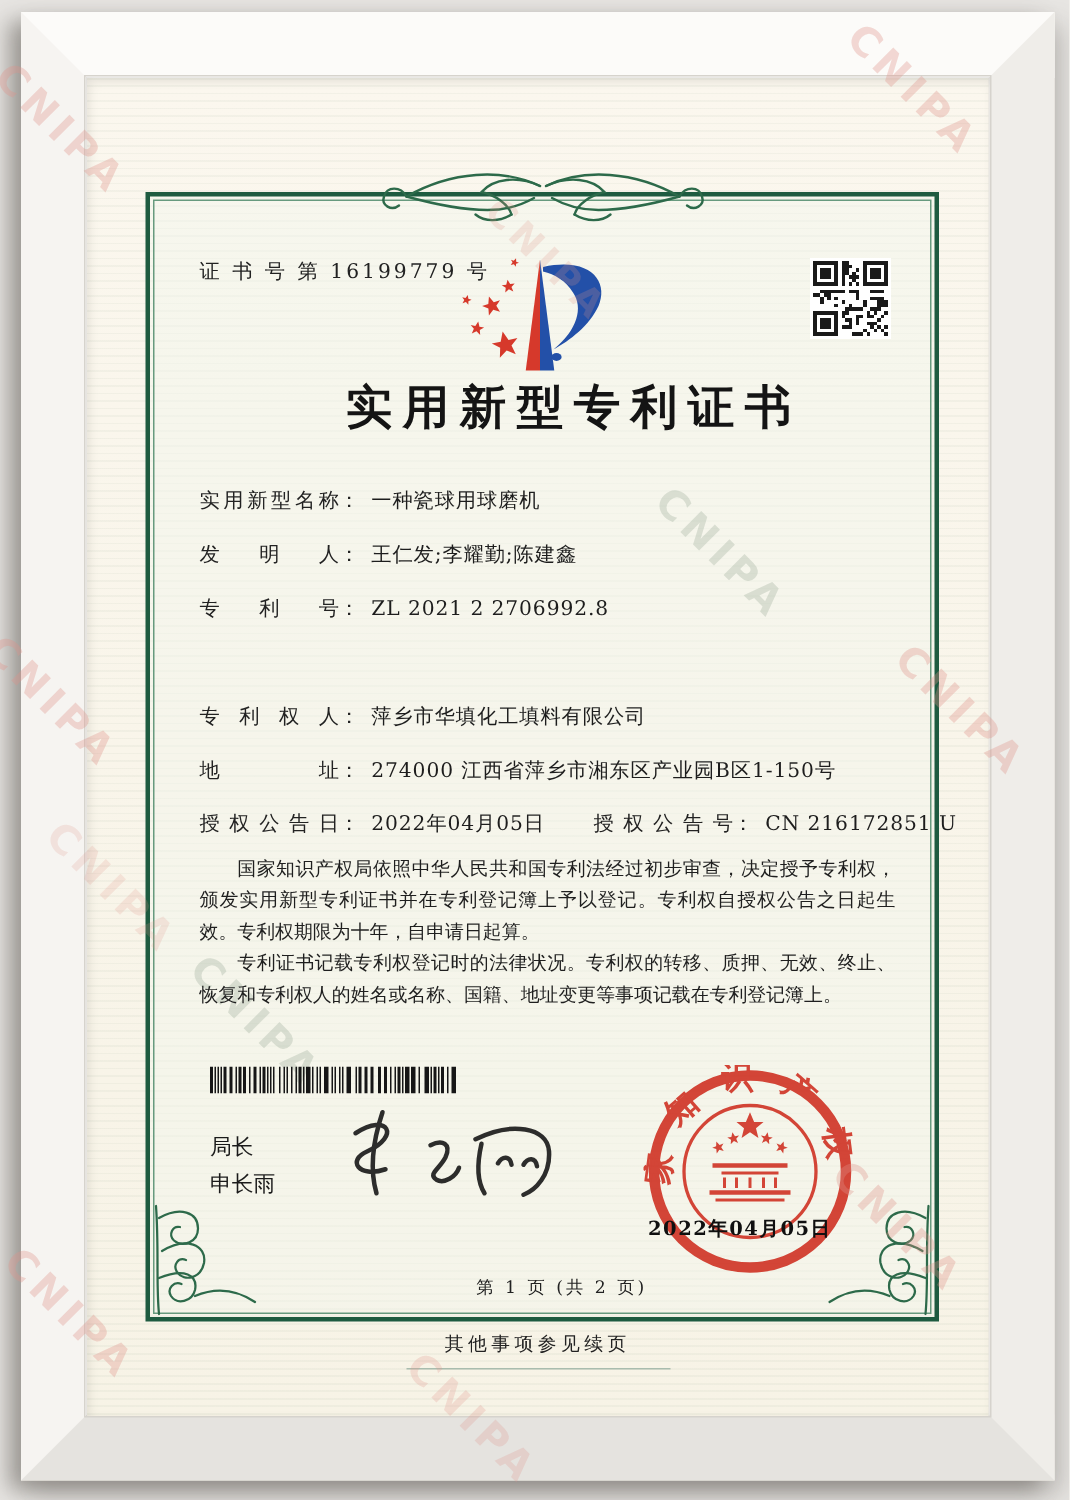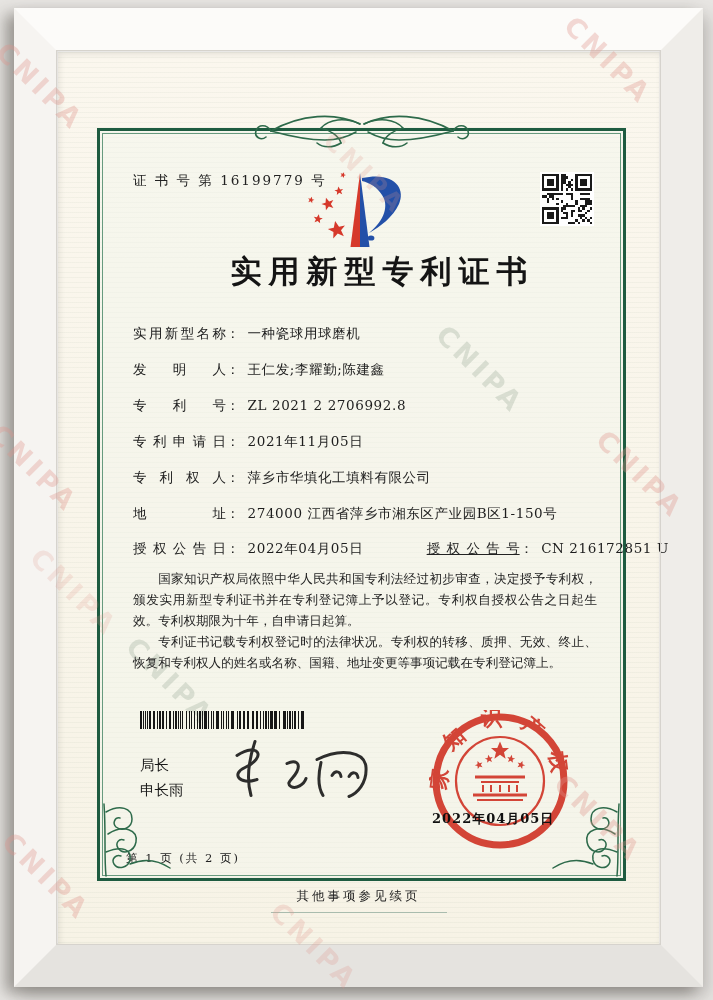--- a/index.html
+++ b/index.html
@@ -30,31 +30,31 @@
   .content{position:absolute;inset:0;z-index:2;}
   .cert-no{position:absolute;left:75px;top:120px;font-size:13.5px;letter-spacing:2px;color:#222;}
   .qr{position:absolute;left:482px;top:120px;width:54px;height:54px;background:#fff;padding:2px;box-sizing:border-box;}
   .logo{position:absolute;left:242px;top:116px;width:110px;height:82px;}
   .title{position:absolute;left:0;right:0;top:199px;text-align:center;
     font-size:31px;font-weight:bold;letter-spacing:7px;color:#141414;padding-left:48px;}
   .field-row{position:absolute;left:75px;right:60px;font-size:13.5px;white-space:nowrap;}
   .flabel{display:inline-block;width:93px;text-align:justify;text-align-last:justify;color:#222;}
   .fcolon{margin-right:8px;color:#222;}
   .fvalue{letter-spacing:.6px;color:#1d1d1d;text-align:right;}
-  .pair2{margin-left:59px;text-decoration:underline;}
+  .pair2{margin-left:28px;}
   .paras{position:absolute;left:75px;top:516px;width:464px;font-size:12.6px;line-height:21px;
     text-align:justify;color:#1f1f1f;}
   .paras p{margin:0;text-indent:2em;}
   .barcode{position:absolute;left:82px;top:659px;width:167px;height:18px;}
   .director{position:absolute;left:82px;top:702px;font-size:14.5px;line-height:25px;color:#1a1a1a;font-family:Liberation Mono, monospace;}
   .signature{position:absolute;left:167px;top:680px;width:150px;height:78px;opacity:.92;}
   .seal{position:absolute;left:371px;top:658px;width:142px;height:142px;mix-blend-mode:multiply;opacity:.92;}
   .seal-date{position:absolute;left:374px;top:758px;width:160px;font-size:13px;font-weight:bold;
     letter-spacing:1px;color:#101010;z-index:3;}
-  .page-no{position:absolute;left:0;right:0;bottom:12px;font-size:11.5px;
+  .page-no{position:absolute;left:0;right:0;bottom:12px;text-align:center;font-size:11.5px;
     letter-spacing:2px;color:#222;padding-left:26px;}
   .footer-note{position:absolute;left:0;right:0;top:836px;text-align:center;font-size:12.5px;color:#222;}
   .footer-note span{display:inline-block;padding:0 26px 7px;border-bottom:1px solid #a9bcae;letter-spacing:3px;}
   
   .wm{position:absolute;font-family:"DejaVu Sans","Liberation Sans",sans-serif;font-weight:bold;
     font-size:27px;letter-spacing:4px;transform:rotate(45deg);transform-origin:left top;
     pointer-events:none;user-select:none;}
   .wm-pink{color:rgba(223,148,138,.34);z-index:40;}
   .wm-green{color:rgba(125,145,125,.24);z-index:1;}
 </style>
@@ -349,23 +349,20 @@
 
       <div class="field-row" style="top:273px">
         <span class="flabel">实用新型名称</span><span class="fcolon">：</span><span class="fvalue">一种瓷球用球磨机</span>
       </div>
       <div class="field-row" style="top:309px">
         <span class="flabel">发明人</span><span class="fcolon">：</span><span class="fvalue">王仁发;李耀勤;陈建鑫</span>
       </div>
       <div class="field-row" style="top:345px">
         <span class="flabel">专利号</span><span class="fcolon">：</span><span class="fvalue">ZL 2021 2 2706992.8</span>
       </div>
-      <div class="field-row" style="top:381px">
-        <span class="flabel">专利申请日</span><span class="fcolon">：</span><span class="fvalue">2021年11月05日</span>
-      </div>
       <div class="field-row" style="top:417px">
         <span class="flabel">专利权人</span><span class="fcolon">：</span><span class="fvalue">萍乡市华填化工填料有限公司</span>
       </div>
       <div class="field-row" style="top:453px">
         <span class="flabel">地址</span><span class="fcolon">：</span><span class="fvalue">274000 江西省萍乡市湘东区产业园B区1-150号</span>
       </div>
       <div class="field-row" style="top:488px">
         <span class="flabel">授权公告日</span><span class="fcolon">：</span><span class="fvalue">2022年04月05日</span>
         <span class="flabel pair2">授权公告号</span><span class="fcolon">：</span><span class="fvalue">CN 216172851 U</span>
       </div>

